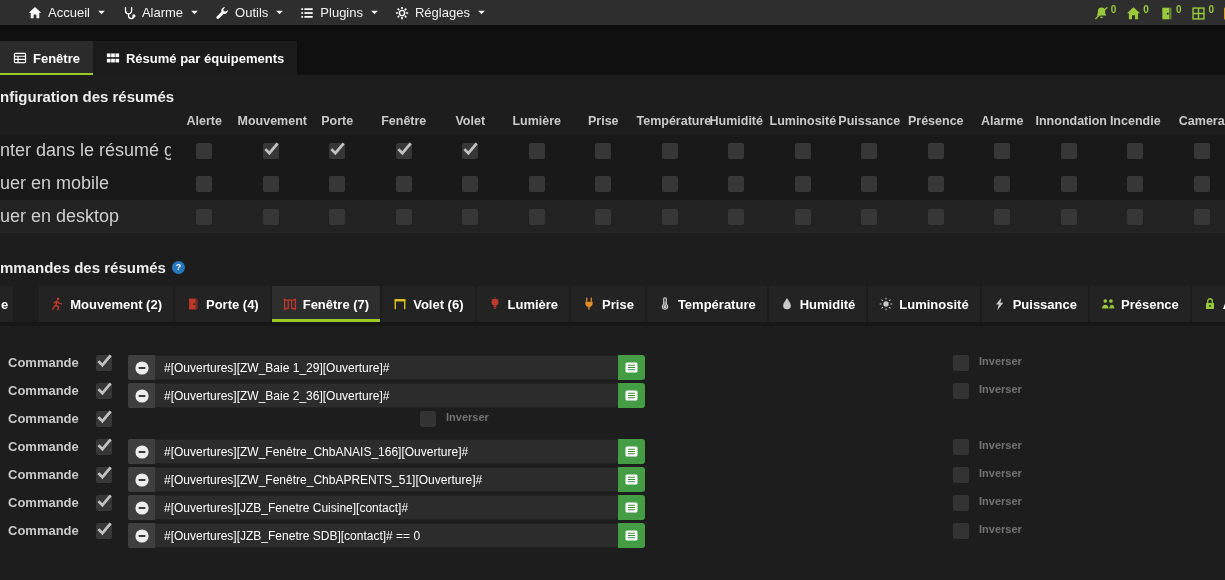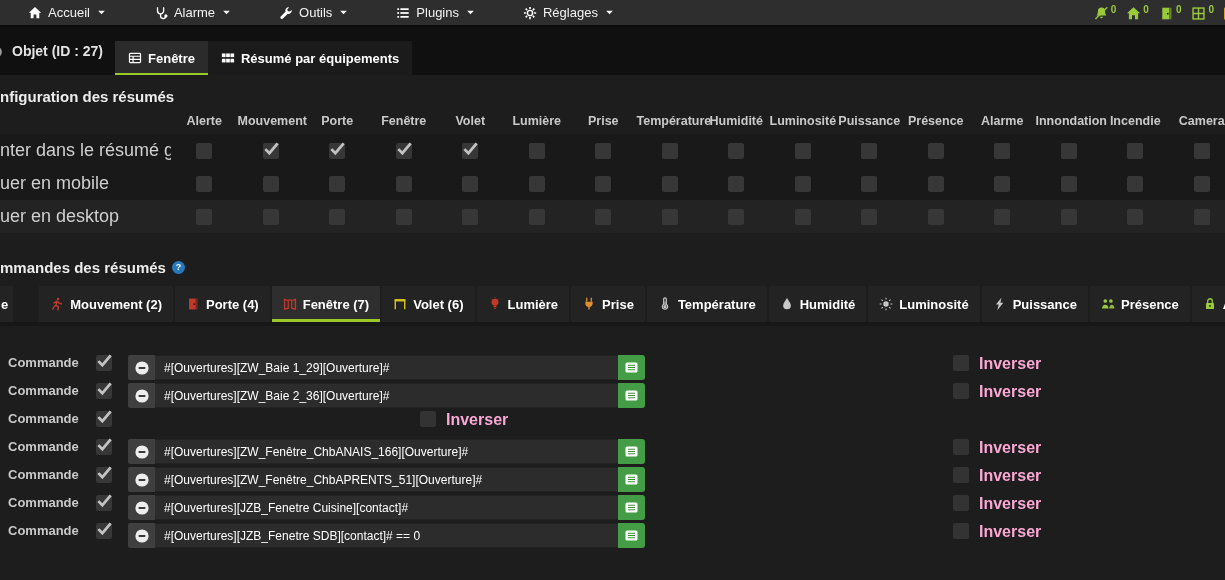--- a/index.html
+++ b/index.html
@@ -5,21 +5,21 @@
   html,body{margin:0;padding:0}
   body{
     width:1225px;height:580px;overflow:hidden;position:relative;
     background:#1d1d1d;font-family:"Liberation Sans",sans-serif;
     -webkit-font-smoothing:antialiased;
   }
   .ic{width:14px;height:14px;display:block}
   
   .topbar{height:27px;background:#2e2e2e;border-bottom:2px solid #0c0c0c;
     display:flex;align-items:center;padding-left:28px;box-sizing:border-box}
-  .topbar-nav{display:flex;align-items:center;gap:48px}
+  .topbar-nav{display:flex;align-items:center;gap:16px}
   .nav-item{display:flex;align-items:center;gap:6px;color:#f2f2f2;font-size:13px;cursor:pointer}
   .nav-item .ic{color:#fff}
   .caret-ic{width:9px;height:9px;opacity:.95;margin-left:1px}
   .topbar-right{margin-left:auto;display:flex;align-items:center;gap:10px;margin-right:-6px}
   .ind{display:flex;align-items:flex-start;color:#9aca3c;cursor:pointer}
   .ind .ic{width:15px;height:15px;margin-top:2px}
   .ind-count{font-size:10px;font-weight:bold;color:#9aca3c;margin-left:2px;line-height:10px;margin-top:1px}
   .ind-partial{color:#d9a326;margin-right:-8px}
   
   .objectbar{height:48px;background:#101010;display:flex;align-items:stretch}
@@ -65,21 +65,21 @@
   .igroup{margin-left:16px;display:flex;height:25px;width:517px}
   .addon{width:27px;background:#3f3f3f;border:none;border-radius:2px 0 0 2px;
     display:flex;align-items:center;justify-content:center;padding:0;cursor:pointer}
   .addon .ic{width:16px;height:16px}
   .cmd-input{flex:1;background:#2c2c2c;border:1px solid #222;border-left:none;border-right:none;
     color:#ffffff;font-size:12px;font-family:"Liberation Sans",sans-serif;padding:0 9px;outline:none;box-sizing:border-box}
   .btn-green{width:27px;background:#449d44;border:none;border-radius:0 3px 3px 0;
     display:flex;align-items:center;justify-content:center;padding:0;cursor:pointer}
   .btn-green .ic{width:15px;height:15px}
   .inv-cb{margin-left:308px;background:#333}
-  .inv-lb{margin-left:10px;font-size:16px;font-weight:bold;color:#f9a8d4}
+  .inv-lb{margin-left:10px;font-size:11px;font-weight:bold;color:#737373}
 </style>
 </head>
 <body>
 
 <div class="topbar">
   <div class="topbar-nav">
       <div class="nav-item">
         <span>
           <svg class="ic" viewBox="0 0 16 16" fill="currentColor" aria-hidden="true">
             <path d="M8 1.2 15 7.6h-2.1V14H9.6V9.8H6.4V14H3.1V7.6H1z"></path>
@@ -201,28 +201,20 @@
         <span>
           <svg class="ic" viewBox="0 0 16 16" fill="currentColor" aria-hidden="true">
             <rect x="0" y="1.5" width="10" height="13" rx="1"></rect>
           </svg>
         </span>
       </div>
     </div>
 </div>
 
 <div class="objectbar">
-  <div class="object-selector">
-    <span class="obj-partial-ic">
-      <svg class="ic" viewBox="0 0 16 16" fill="currentColor">
-          <circle cx="2" cy="8" r="7"></circle>
-        </svg>
-    </span>
-    <span>Objet (ID : 27)</span>
-  </div>
   <div class="obj-tabs">
       <div class="obj-tab active">
         <span>
           <svg class="ic" viewBox="0 0 16 16" fill="currentColor" aria-hidden="true">
             <g fill="none" stroke="currentColor" stroke-width="1.4">
               <rect x="1.7" y="2.7" width="12.6" height="10.6" rx="1"></rect>
               <path d="M1.7 6h12.6M5.8 6v7.3M1.7 9.6h12.6"></path>
             </g>
           </svg>
         </span>

